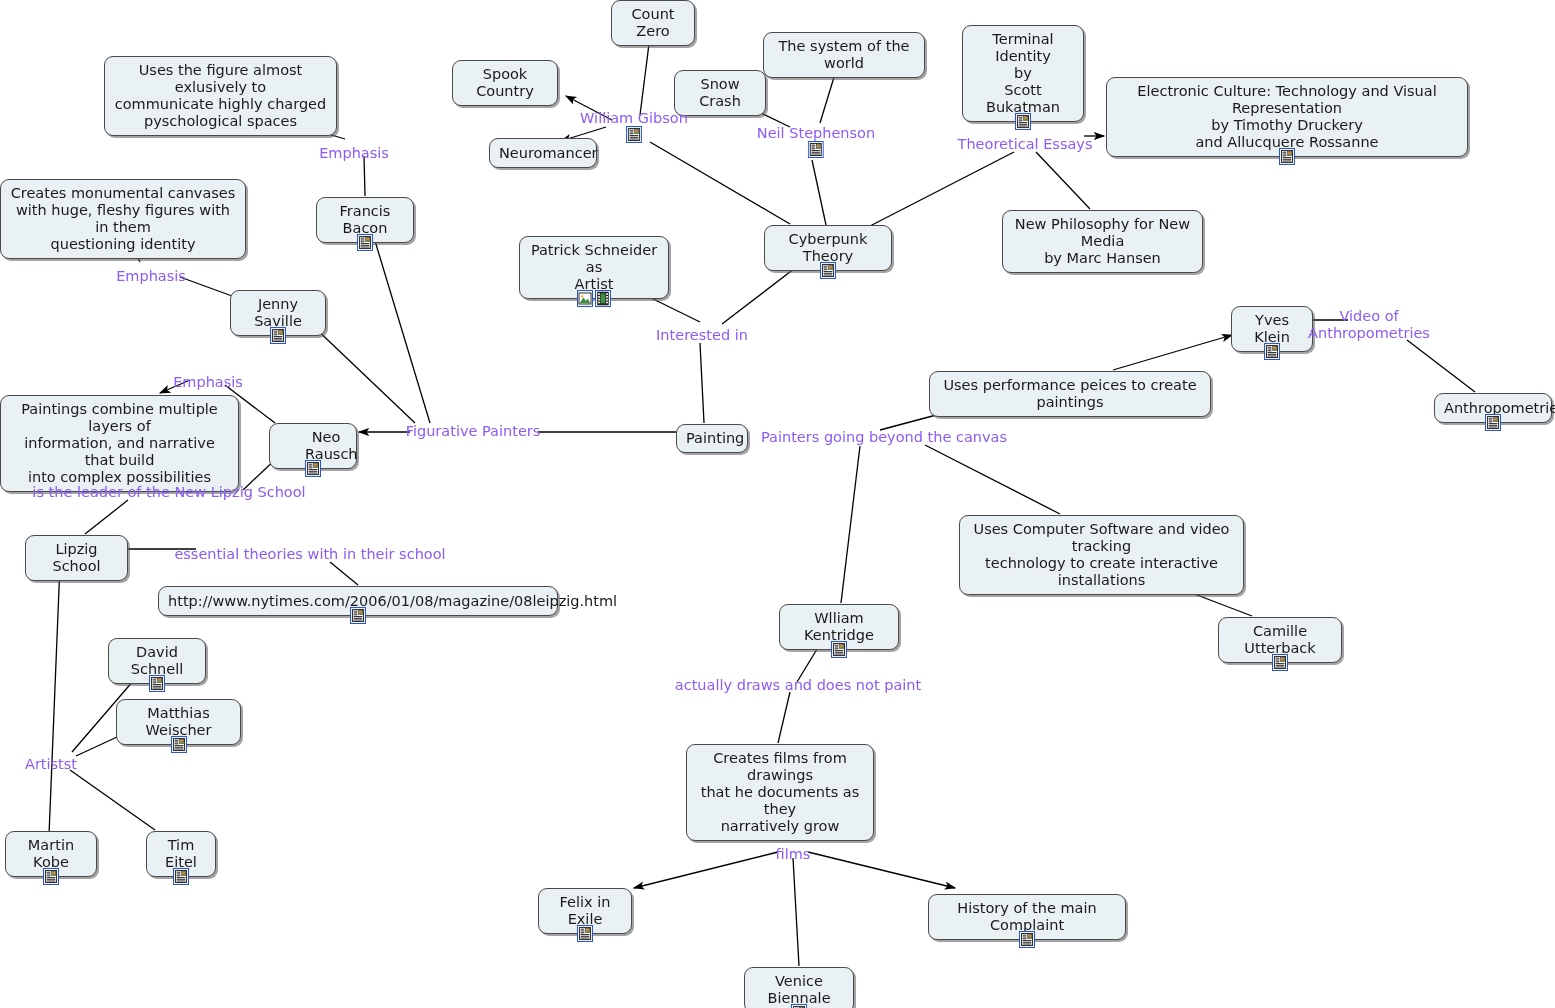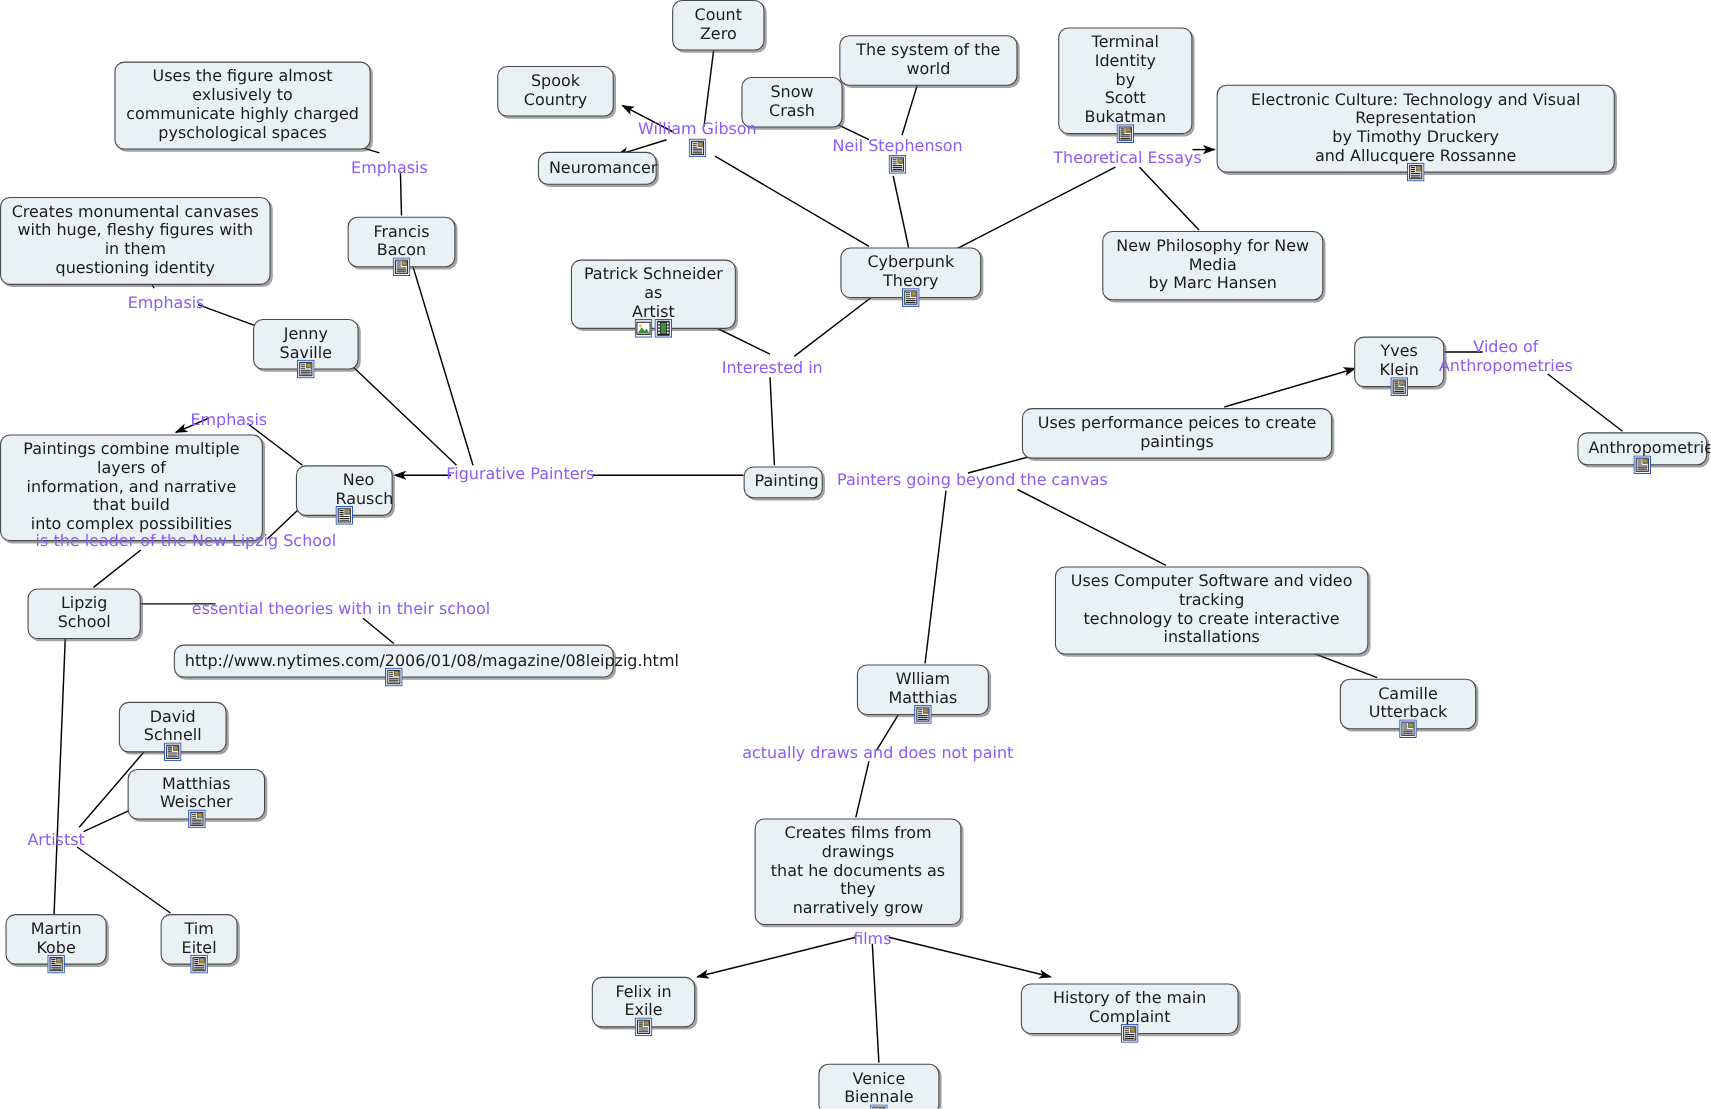--- a/index.html
+++ b/index.html
@@ -368,21 +368,21 @@
               <path d="M8.7 7.2 L10 5.3 L11 6.4 L12.5 4.6 L12.6 7.3 Z" fill="#5f8f4f"></path>
               <g stroke="#222" stroke-width="1">
                 <line x1="3.6" y1="4.2" x2="7.4" y2="4.2"></line>
                 <line x1="3.6" y1="6.0" x2="7.4" y2="6.0"></line>
                 <line x1="3.6" y1="7.8" x2="7.4" y2="7.8"></line>
                 <line x1="3.6" y1="9.6" x2="12.4" y2="9.6"></line>
                 <line x1="3.6" y1="11.3" x2="12.4" y2="11.3"></line>
                 <line x1="3.6" y1="13.0" x2="12.4" y2="13.0"></line>
               </g>
             </svg></span></span></div>
-      <div class="node" style="left: 779px; top: 604px; width: 120px; min-height: 30px;"><span class="label">Wlliam Matthias</span><span class="icons"><span class="ic"><svg class="ic" viewBox="0 0 16 17" width="16" height="17">
+      <div class="node" style="left: 779px; top: 604px; width: 120px; min-height: 30px;"><span class="label">Wlliam Kentridge</span><span class="icons"><span class="ic"><svg class="ic" viewBox="0 0 16 17" width="16" height="17">
               <rect x="0.5" y="0.5" width="15" height="16" fill="#eef3fb" stroke="#2b56c4" stroke-width="1"></rect>
               <rect x="2.5" y="2.5" width="11" height="12" fill="#ffffff" stroke="#333" stroke-width="1"></rect>
               <rect x="8.5" y="3.5" width="4.2" height="4" fill="#d08a3a" stroke="#444" stroke-width="0.6"></rect>
               <path d="M8.7 7.2 L10 5.3 L11 6.4 L12.5 4.6 L12.6 7.3 Z" fill="#5f8f4f"></path>
               <g stroke="#222" stroke-width="1">
                 <line x1="3.6" y1="4.2" x2="7.4" y2="4.2"></line>
                 <line x1="3.6" y1="6.0" x2="7.4" y2="6.0"></line>
                 <line x1="3.6" y1="7.8" x2="7.4" y2="7.8"></line>
                 <line x1="3.6" y1="9.6" x2="12.4" y2="9.6"></line>
                 <line x1="3.6" y1="11.3" x2="12.4" y2="11.3"></line>

